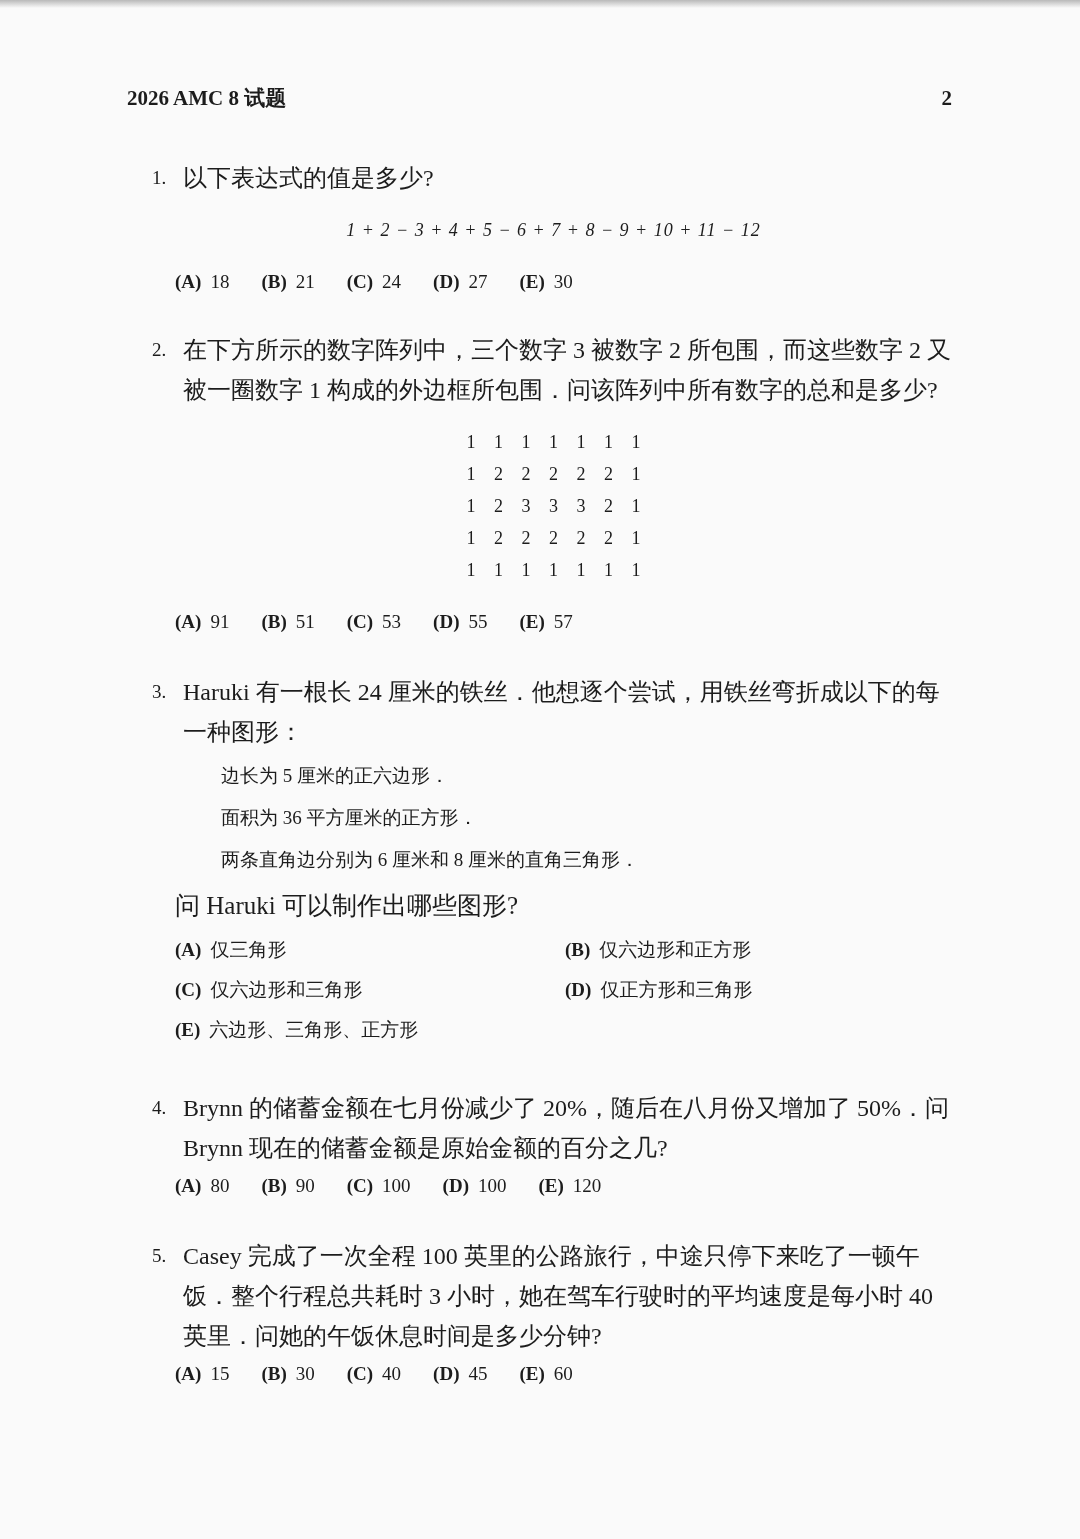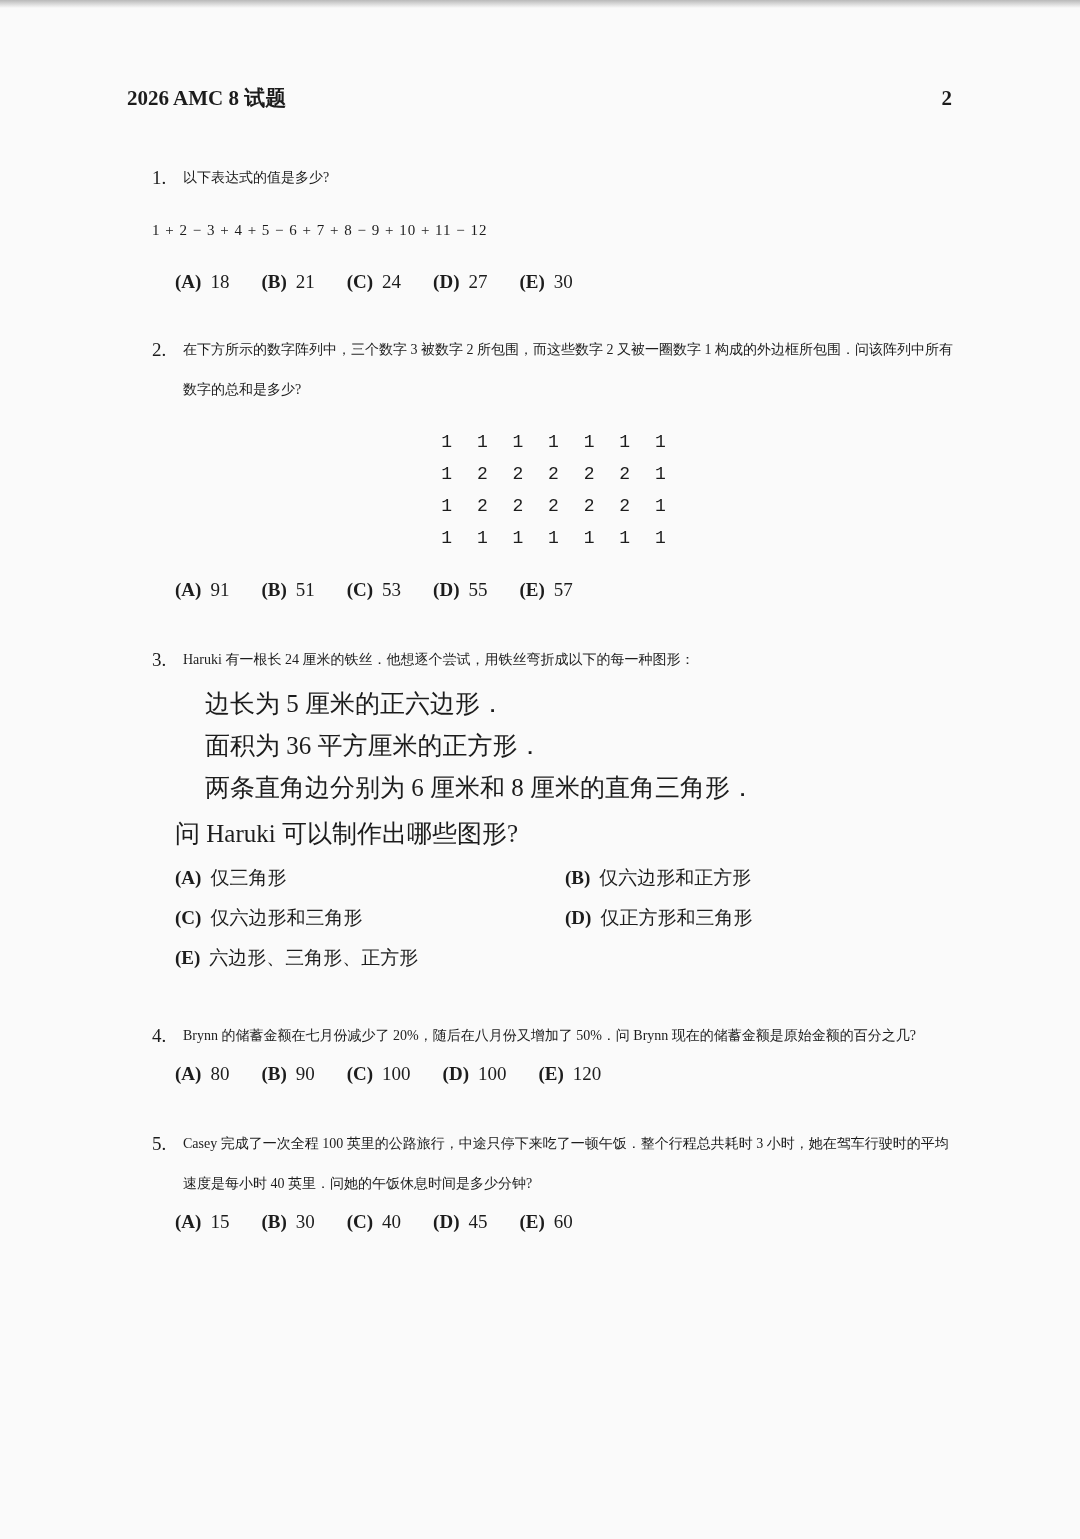--- a/index.html
+++ b/index.html
@@ -30,52 +30,53 @@
   .question { margin-top: 0; }
   .q-row { display: flex; }
   .q-num {
     width: 31px;
     flex: 0 0 31px;
     font-size: 19px;
     line-height: 40px;
   }
   .q-stem {
     flex: 1;
-    font-size: 14px;
+    font-size: 24px;
     line-height: 40px;
   }
   .math-expression {
-    text-align: left;
-    font-size: 15px;
+    text-align: center;
+    font-size: 18px;
     letter-spacing: 1px;
     margin: 16px 0 0 0;
     line-height: 32px;
+    font-style: italic;
   }
   .options-row {
     display: flex;
     gap: 32px;
     margin: 22px 0 0 23px;
     font-size: 19px;
     line-height: 28px;
   }
   .option { white-space: nowrap; }
   .option .opt-label { font-weight: bold; margin-right: 9px; }
   .number-grid {
     text-align: center;
     font-size: 18px;
     line-height: 32px;
     margin-top: 16px;
     word-spacing: 14px;
-    font-family: Liberation Mono, monospace;
   }
   .shape-list { margin: 10px 0 0 53px; }
   .shape-item {
-    font-size: 25px;
+    font-size: 19px;
     line-height: 28px;
     margin-bottom: 14px;
+    margin-left: 16px;
   }
   .followup {
     margin: 18px 0 0 23px;
     font-size: 25px;
     line-height: 28px;
   }
   .options-grid {
     display: grid;
     grid-template-columns: 390px auto;
     row-gap: 12px;
@@ -118,20 +119,21 @@
   </div>
 
   <div class="question mt-q2">
     <div class="q-row">
       <span class="q-num">2.</span>
       <span class="q-stem">在下方所示的数字阵列中，三个数字 3 被数字 2 所包围，而这些数字 2 又被一圈数字 1 构成的外边框所包围．问该阵列中所有数字的总和是多少?</span>
     </div>
     <div class="number-grid">
       <div class="grid-row">1 1 1 1 1 1 1</div>
       <div class="grid-row">1 2 2 2 2 2 1</div>
+      <div class="grid-row">1 2 3 3 3 2 1</div>
       <div class="grid-row">1 2 2 2 2 2 1</div>
       <div class="grid-row">1 1 1 1 1 1 1</div>
     </div>
     <div class="options-row">
       <span class="option"><span class="opt-label">(A)</span><span>91</span></span>
       <span class="option"><span class="opt-label">(B)</span><span>51</span></span>
       <span class="option"><span class="opt-label">(C)</span><span>53</span></span>
       <span class="option"><span class="opt-label">(D)</span><span>55</span></span>
       <span class="option"><span class="opt-label">(E)</span><span>57</span></span>
     </div>

